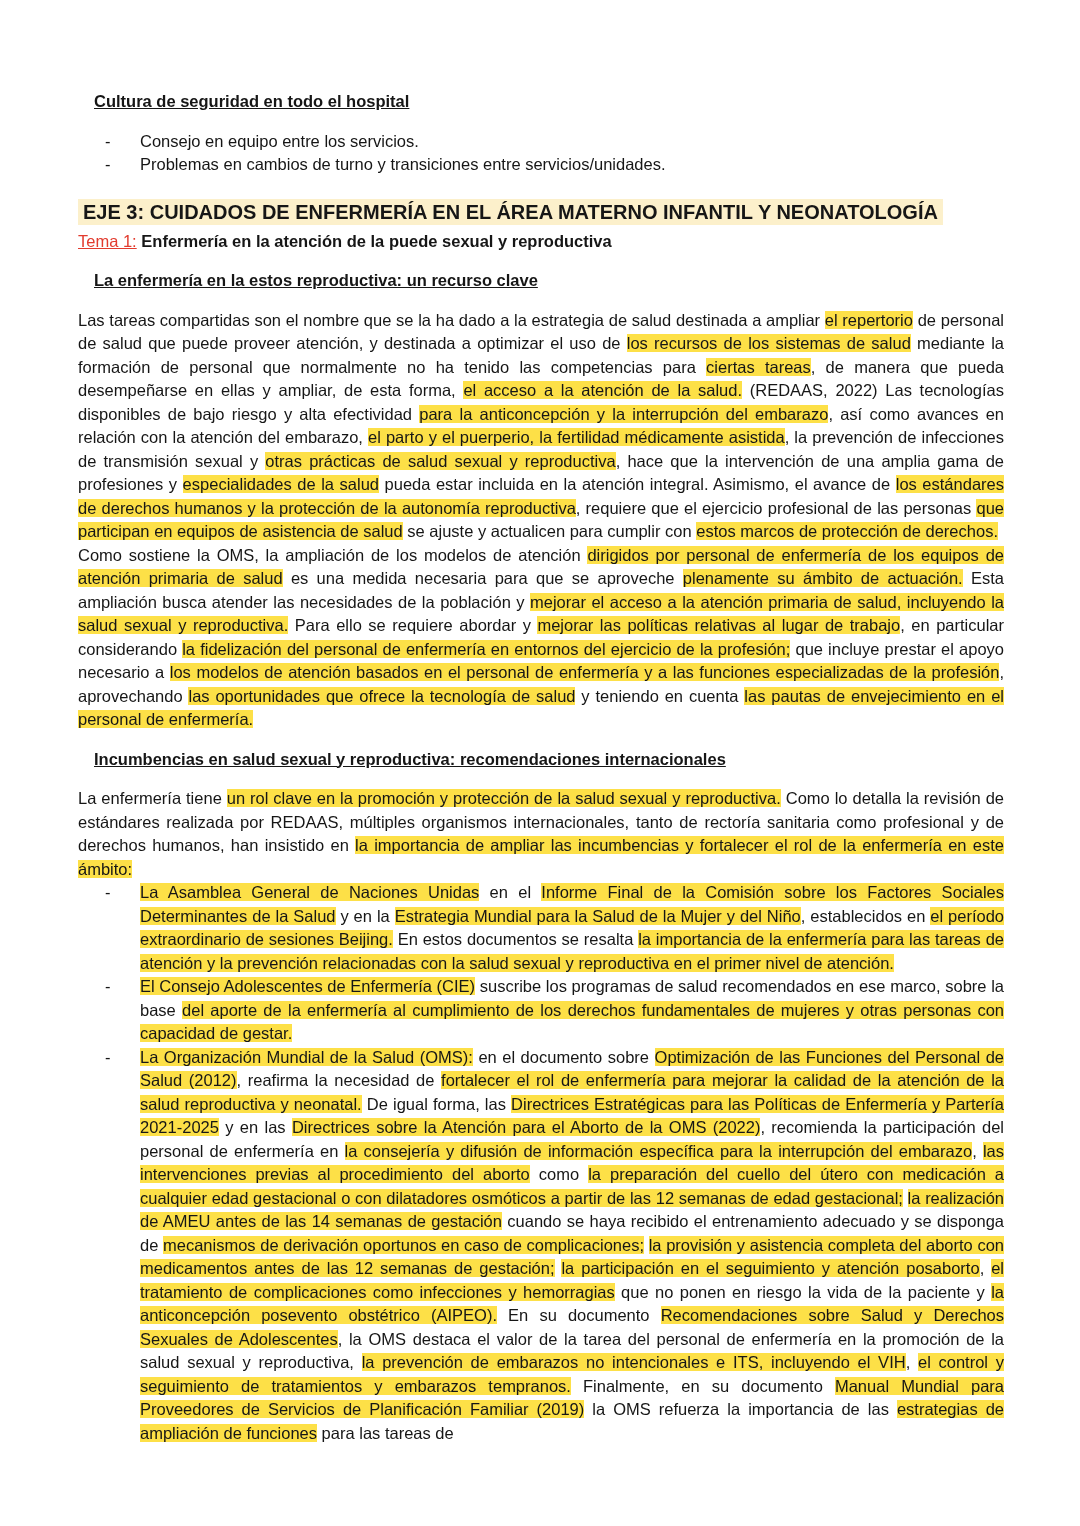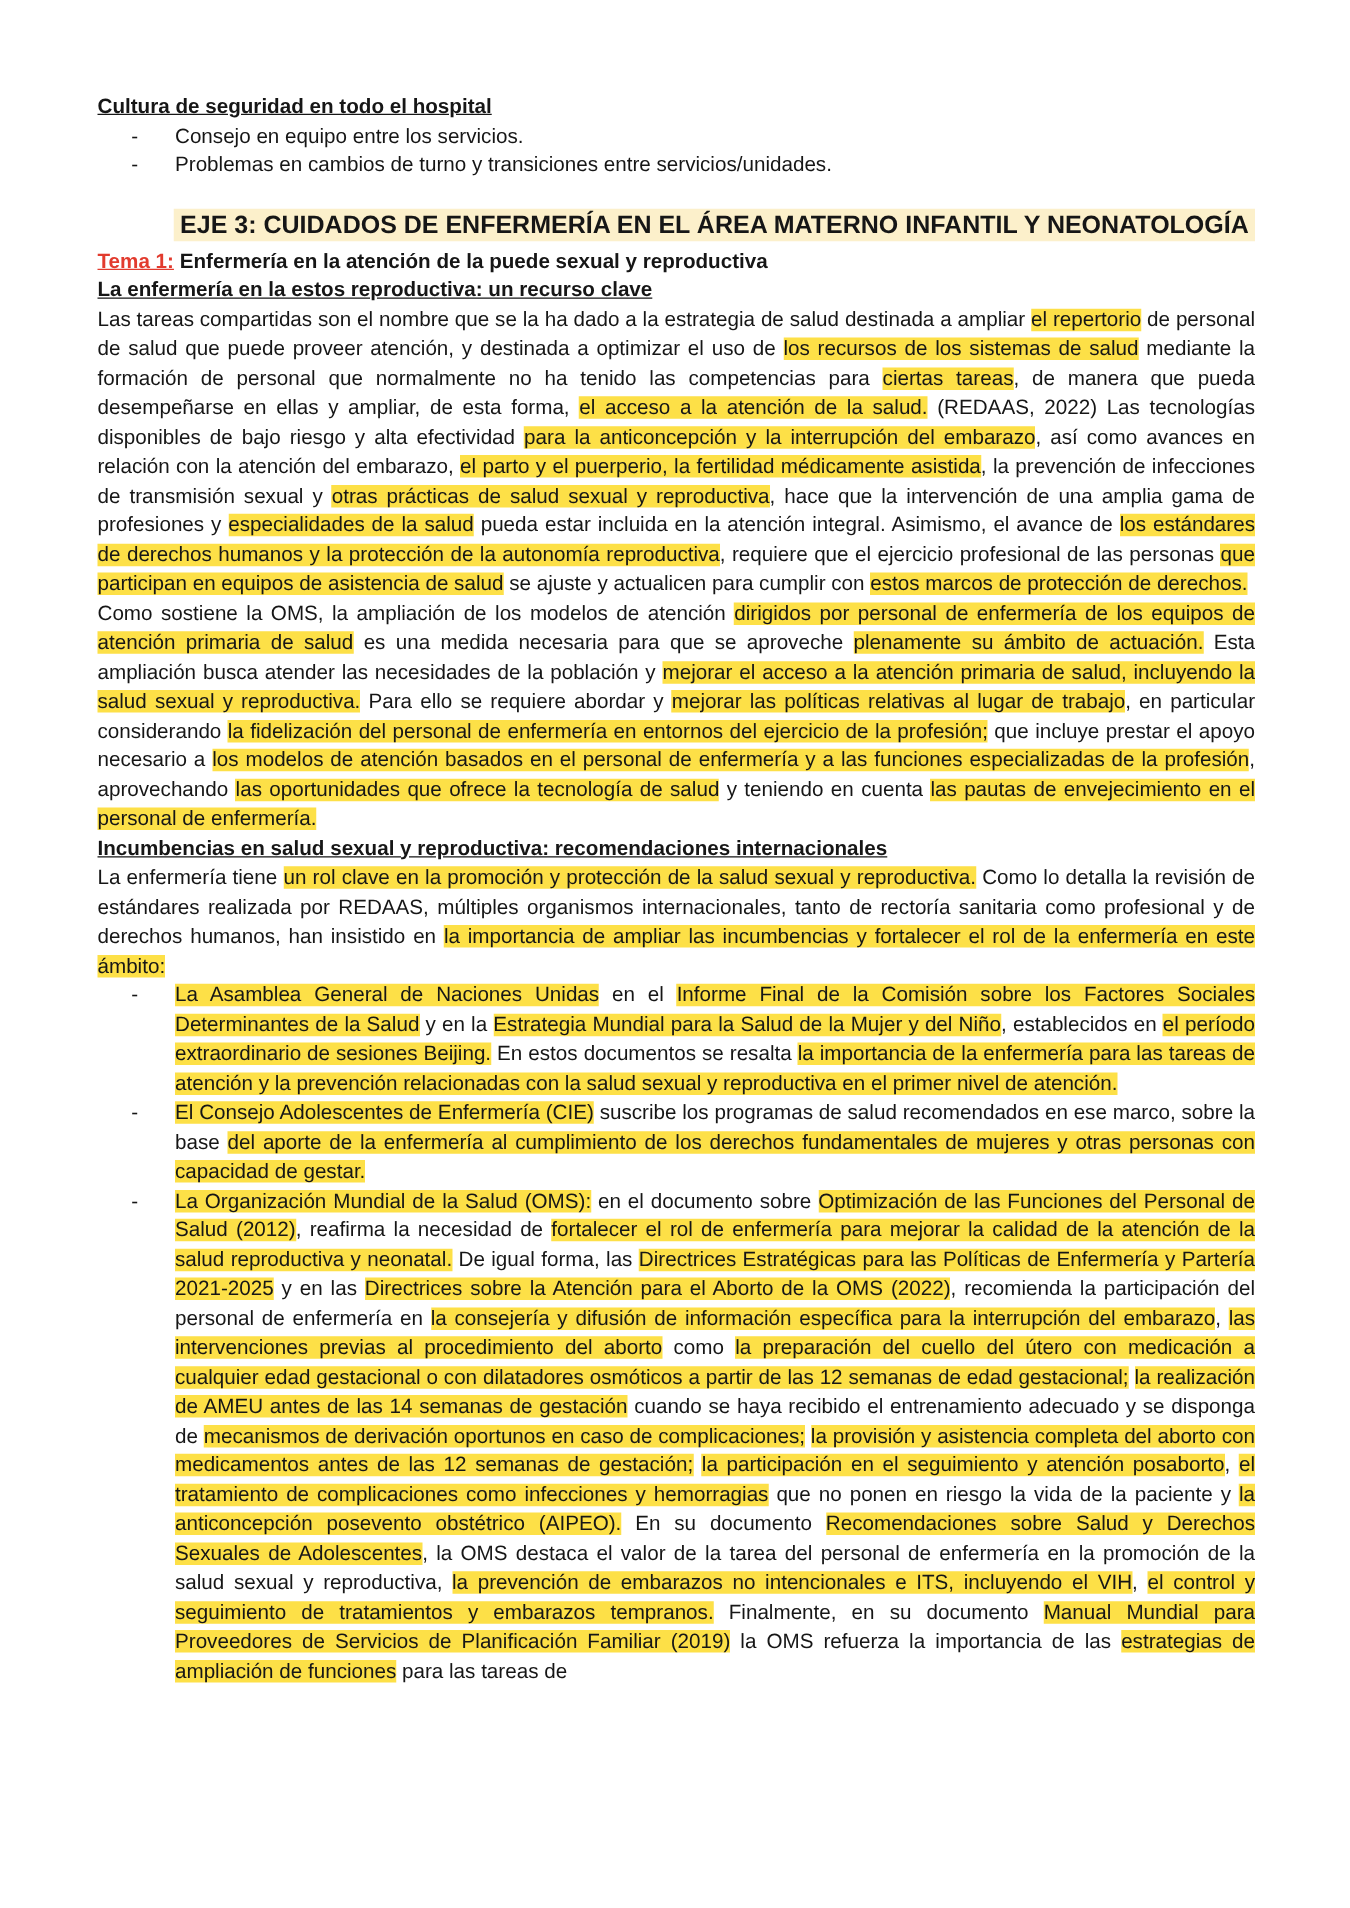--- a/index.html
+++ b/index.html
@@ -20,46 +20,46 @@
     font-family: "Liberation Sans", sans-serif;
     font-size: 16.5px;
     line-height: 23.5px;
     color: #161616;
   }
   .h-underline {
     font-size: 16.5px;
     line-height: 23.5px;
     font-weight: 700;
     text-decoration: underline;
-    margin: 0;
+    margin: 16px;
   }
   .body-text {
     margin: 0;
     text-align: justify;
   }
   .hl {
     background: #fde047;
   }
   .eje-title {
     margin: 21px 0 3px 0;
-    text-align: right;
+    text-align: left;
     font-size: 20px;
     line-height: 29px;
     font-weight: 700;
   }
   .eje-title .title-bg {
     background: #fcf0cb;
     padding: 2px 5px;
   }
   .tema-line {
     margin: 0;
   }
   .tema-label {
     color: #e23b2e;
-    font-weight: 700;
+    font-weight: 400;
     text-decoration: underline;
   }
   .tema-title {
     font-weight: 700;
   }
   .dash-list {
     list-style: none;
     margin: 0;
     padding: 0;
   }

